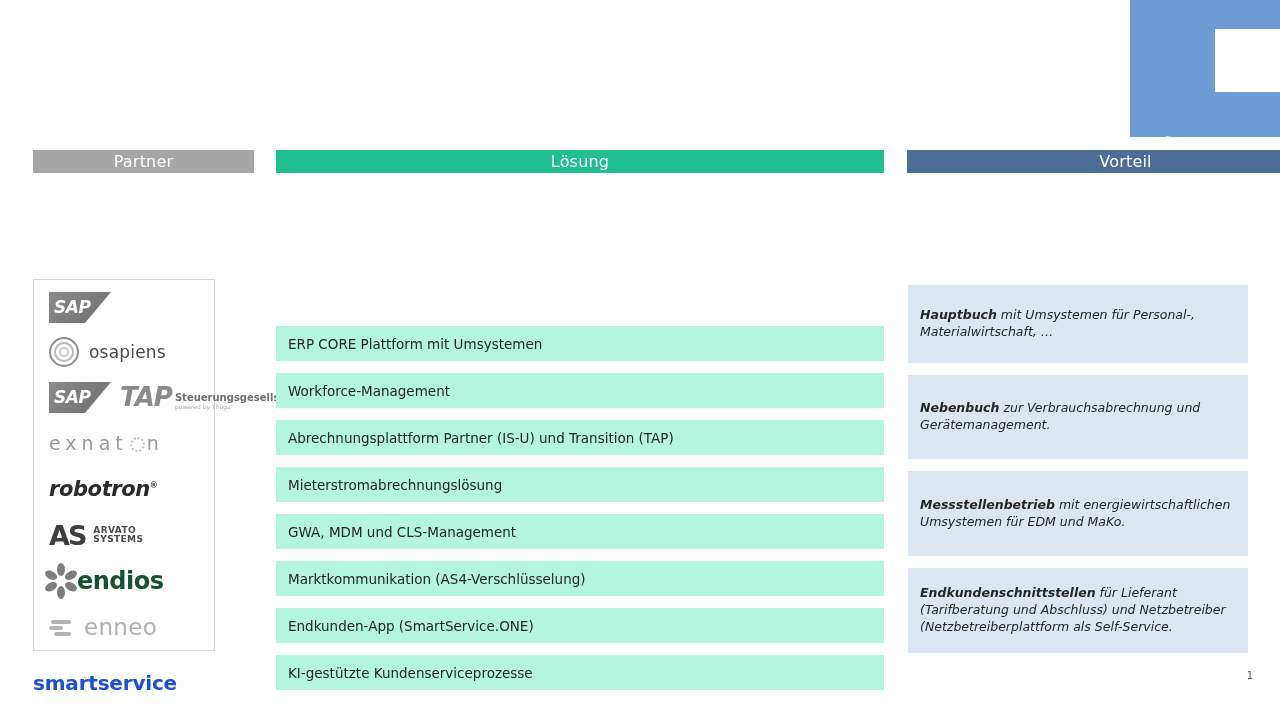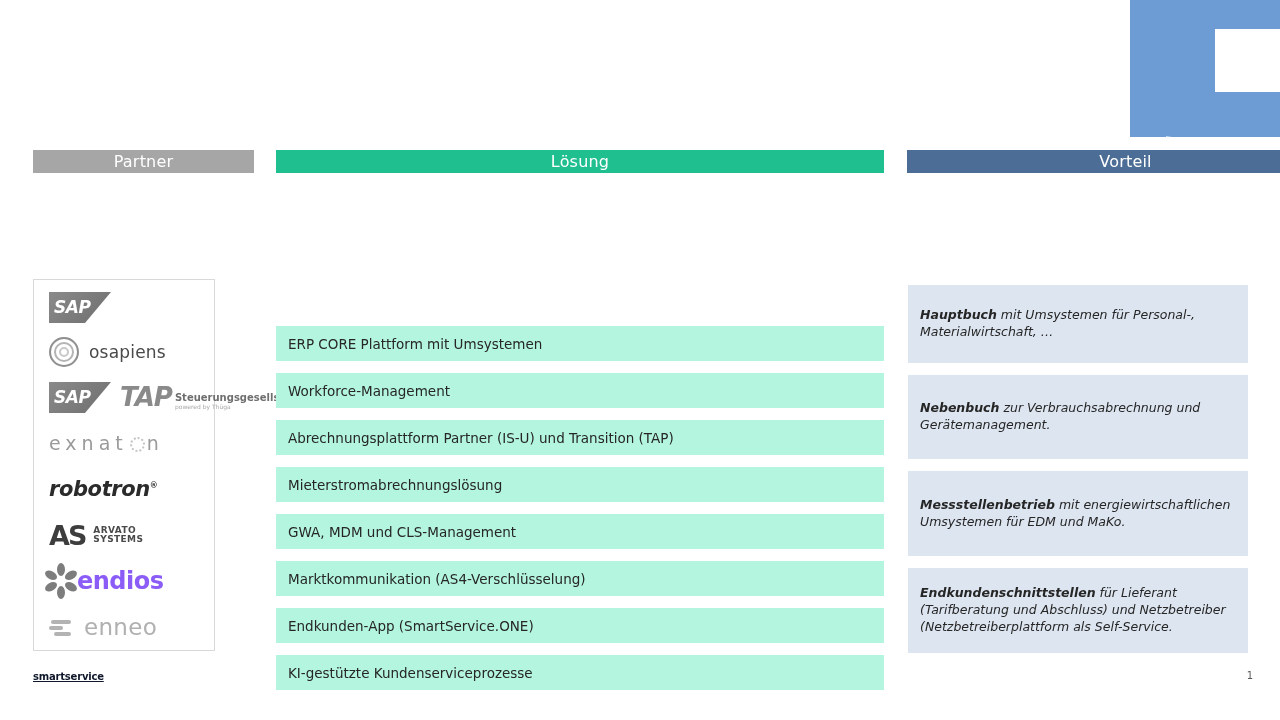--- a/index.html
+++ b/index.html
@@ -193,21 +193,21 @@
   
   .endios-wrap { display: flex; align-items: center; }
   .endios-flower { position: relative; width: 24px; height: 24px; flex: 0 0 auto; }
   .endios-flower i {
     position: absolute; left: 8px; top: -1px;
     width: 8px; height: 13px; border-radius: 50% 50% 50% 50%;
     background: #7d7d7d; transform-origin: 50% 100%;
   }
   .endios-text {
     margin-left: 4px; font-size: 24px; font-weight: bold;
-    color: #8b5cf6; letter-spacing: -0.5px;
+    color: #14532d; letter-spacing: -0.5px;
   }
 
   
   .enneo-wrap { display: flex; align-items: center; }
   .enneo-mark { width: 24px; height: 20px; position: relative; flex: 0 0 auto; }
   .enneo-mark i {
     position: absolute; height: 4px; border-radius: 2px; background: #b3b3b3;
   }
   .enneo-text {
     margin-left: 11px; font-size: 23px; color: #b0b0b0; letter-spacing: 0.3px;
@@ -245,25 +245,24 @@
   #adv-0 { height: 78px; }
   #adv-1 { height: 84px; }
   #adv-2 { height: 85px; }
   #adv-3 { height: 85px; }
 
   
   #footer-brand {
     position: absolute;
     left: 33px;
     top: 671px;
-    font-size: 10px;
+    font-size: 20px;
     font-weight: bold;
-    color: #0f172a;
+    color: #1d4ed8;
     letter-spacing: -0.2px;
-    text-decoration: underline;
   }
   #page-number {
     position: absolute;
     right: 27px;
     top: 670px;
     font-size: 10px;
     color: #595959;
   }
 </style>
 </head>

